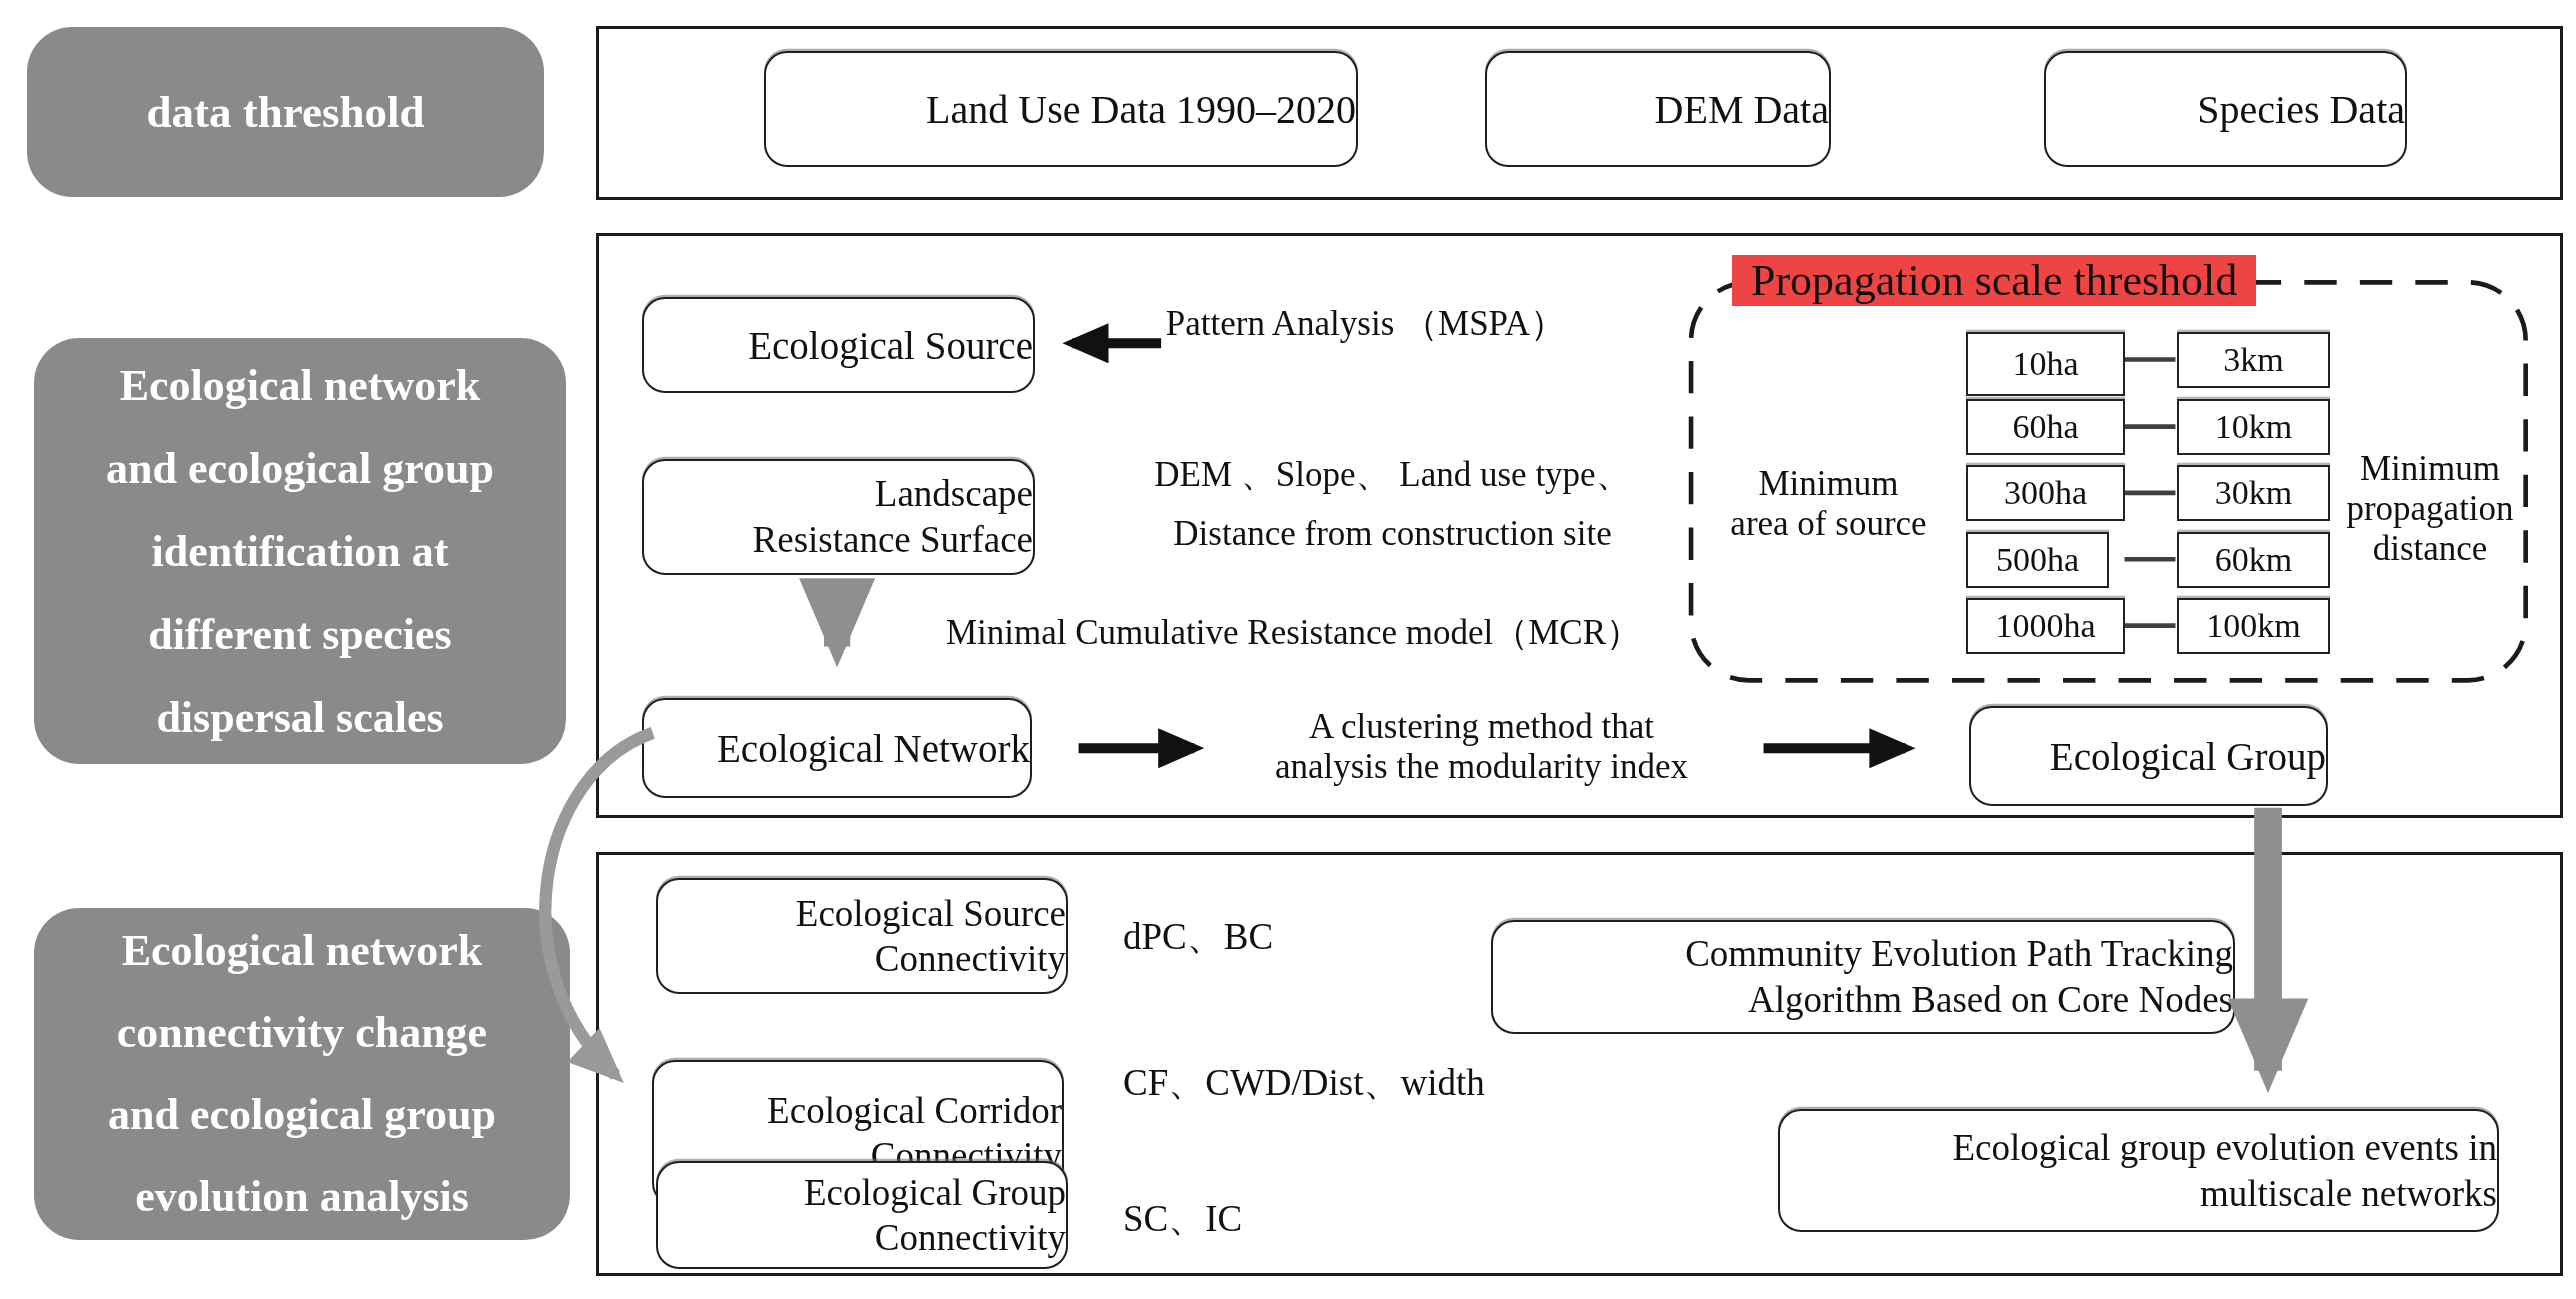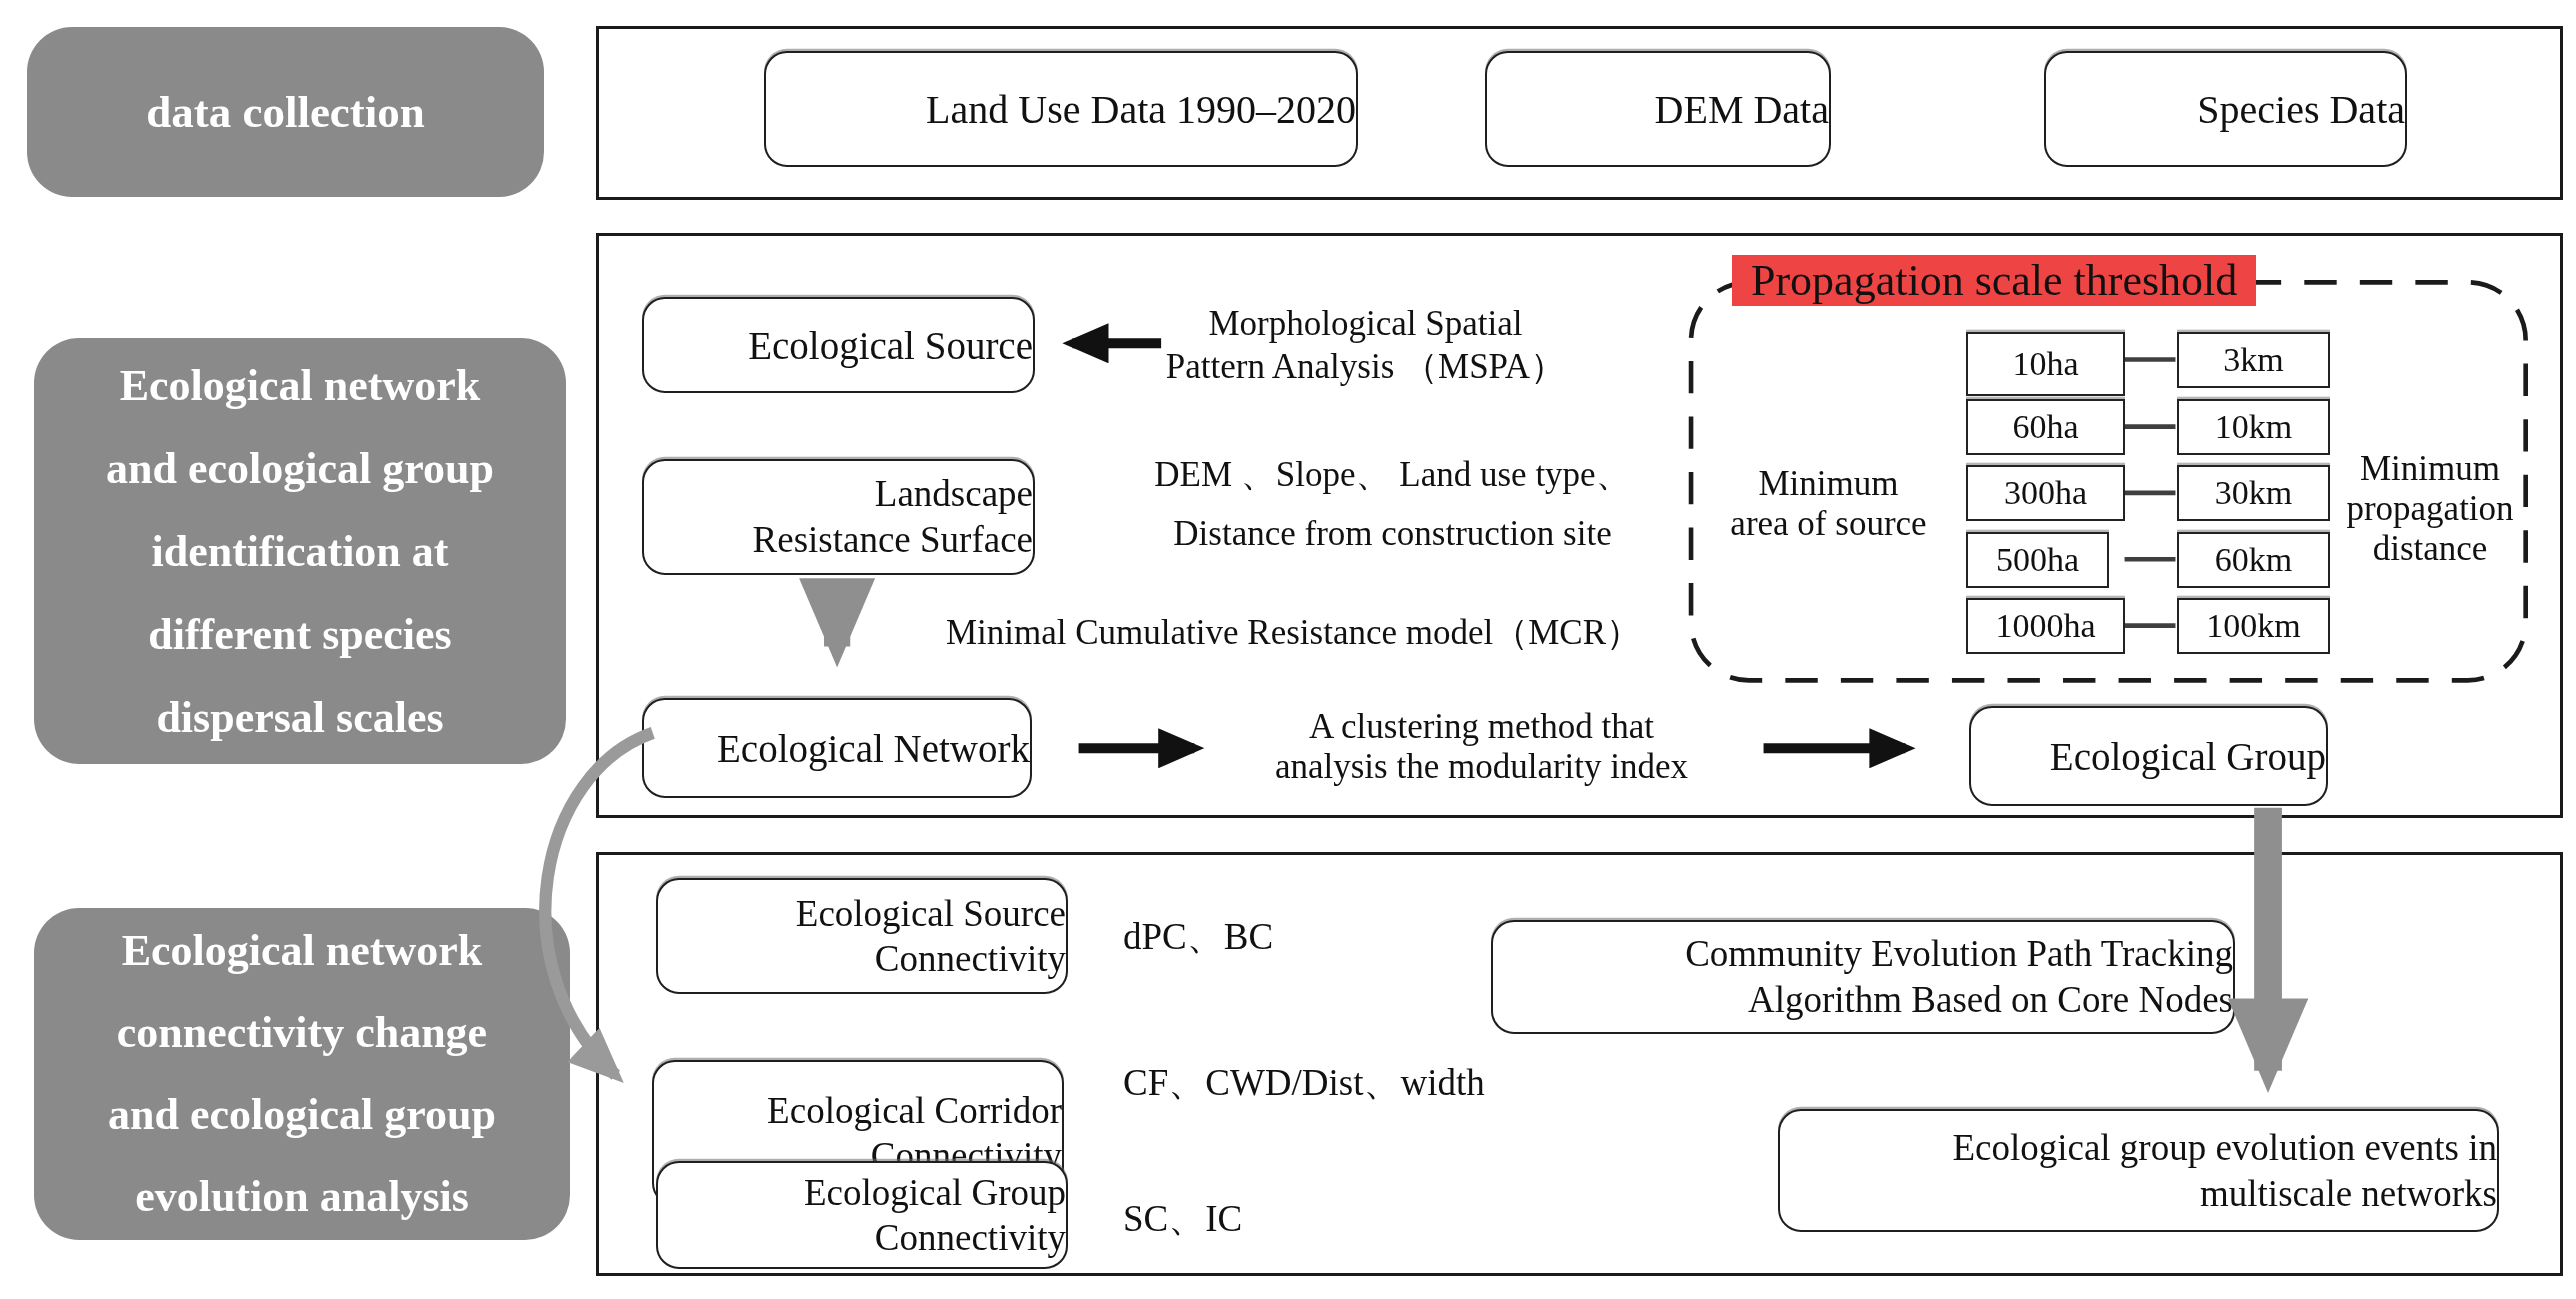--- a/index.html
+++ b/index.html
@@ -33,21 +33,21 @@
     <g stroke="#3f3f3f" stroke-width="6">
       <line x1="2754" y1="466" x2="2820" y2="466"></line>
       <line x1="2754" y1="553" x2="2820" y2="553"></line>
       <line x1="2754" y1="639" x2="2820" y2="639"></line>
       <line x1="2754" y1="725" x2="2820" y2="725"></line>
       <line x1="2754" y1="811" x2="2820" y2="811"></line>
     </g>
   </svg>
 
   <div class="abs gray-panel" style="left:27px;top:27px;width:517px;height:170px;font-size:45px;">
-    <div>data collection</div>
+    <div>data threshold</div>
   </div>
 
   <div class="abs gray-panel" style="left:34px;top:338px;width:532px;height:426px;font-size:44px;line-height:83px;">
     <div>Ecological network</div>
     <div>and ecological group</div>
     <div>identification at</div>
     <div>different species</div>
     <div>dispersal scales</div>
   </div>
 
@@ -66,21 +66,20 @@
   </div>
   <div class="abs node" style="left:2044px;top:51px;width:363px;height:116px;font-size:40px;">
     <span>Species Data</span>
   </div>
 
   <div class="abs node" style="left:642px;top:297px;width:393px;height:96px;font-size:39px;">
     <span>Ecological Source</span>
   </div>
 
   <div class="abs txt" style="left:1103px;top:302px;width:525px;font-size:35px;line-height:43px;">
-    <div>Morphological Spatial</div>
     <div>Pattern Analysis （MSPA）</div>
   </div>
 
   <div class="abs node" style="left:642px;top:459px;width:393px;height:116px;font-size:37px;line-height:46px;">
     <div>Landscape</div>
     <div>Resistance Surface</div>
   </div>
 
   <div class="abs txt" style="left:1115px;top:451px;width:555px;font-size:35px;">DEM 、Slope、 Land use type、</div>
   <div class="abs txt" style="left:1115px;top:514px;width:555px;font-size:35px;">Distance from construction site</div>

